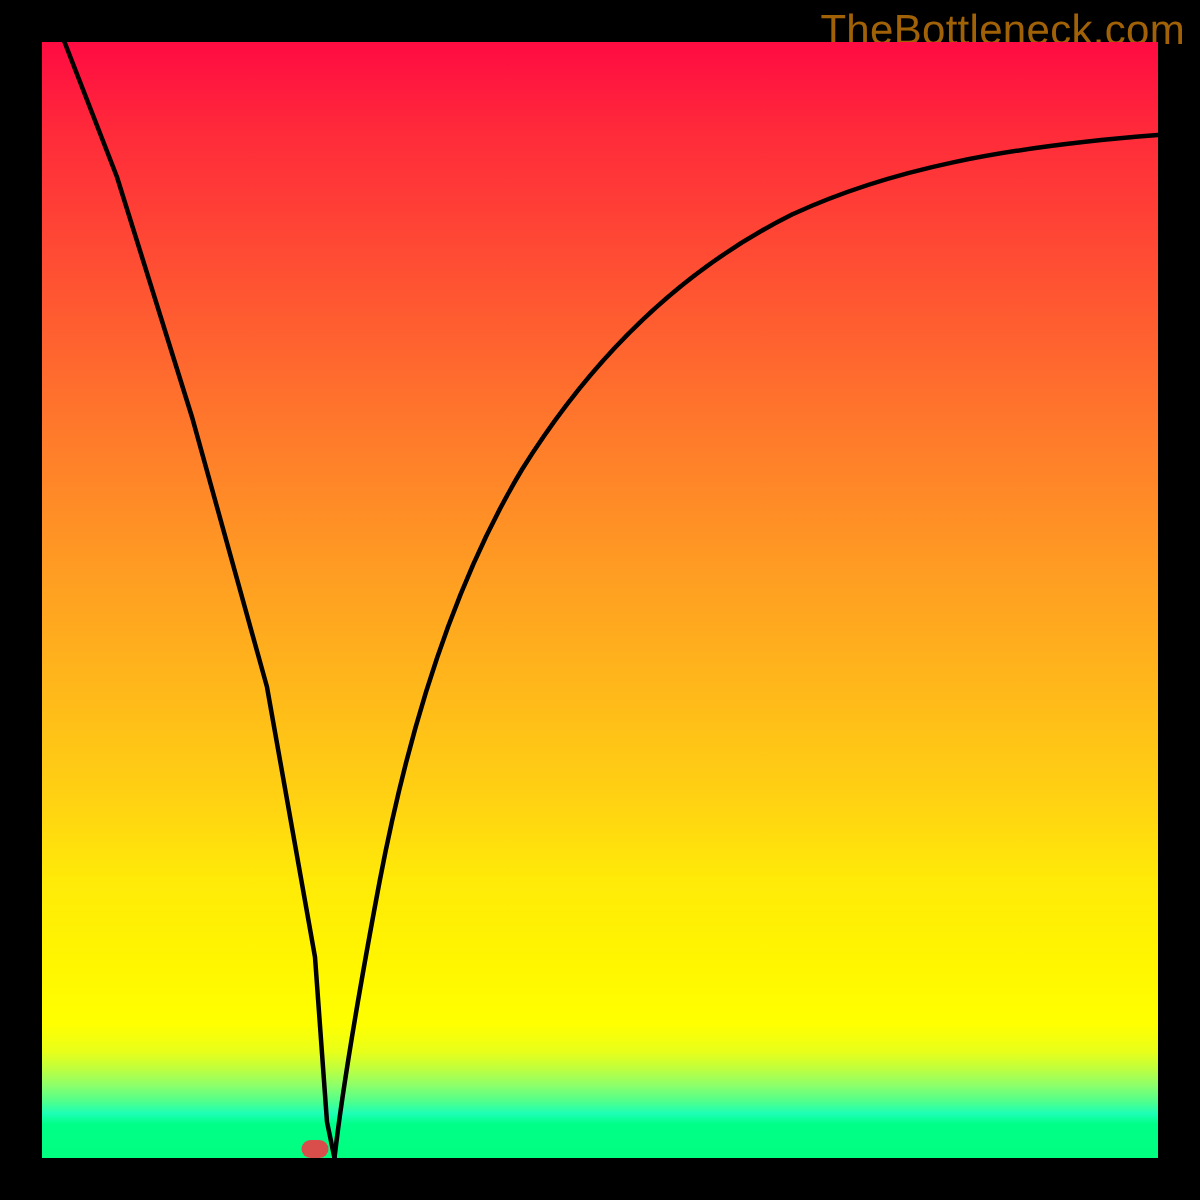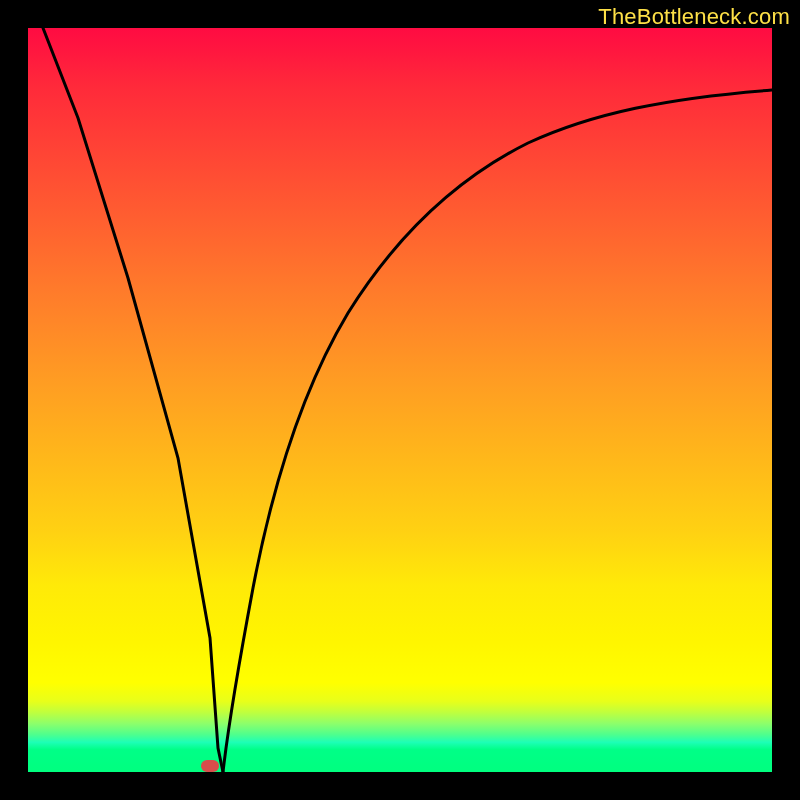--- a/index.html
+++ b/index.html
@@ -57,22 +57,22 @@
     position: absolute;
     width: 18px;
     height: 12px;
     background: #d94e4b;
     border-radius: 6px;
   }
   .watermark {
     position: absolute;
     top: 4px;
     right: 10px;
-    color: #fde047;
-    font-size: 22px;
+    color: #a16207;
+    font-size: 28px;
     font-weight: 500;
     letter-spacing: 0.2px;
   }
 </style>
 </head>
 <body>
 
 <div class="watermark">TheBottleneck.com</div>
 
 <div class="frame">

